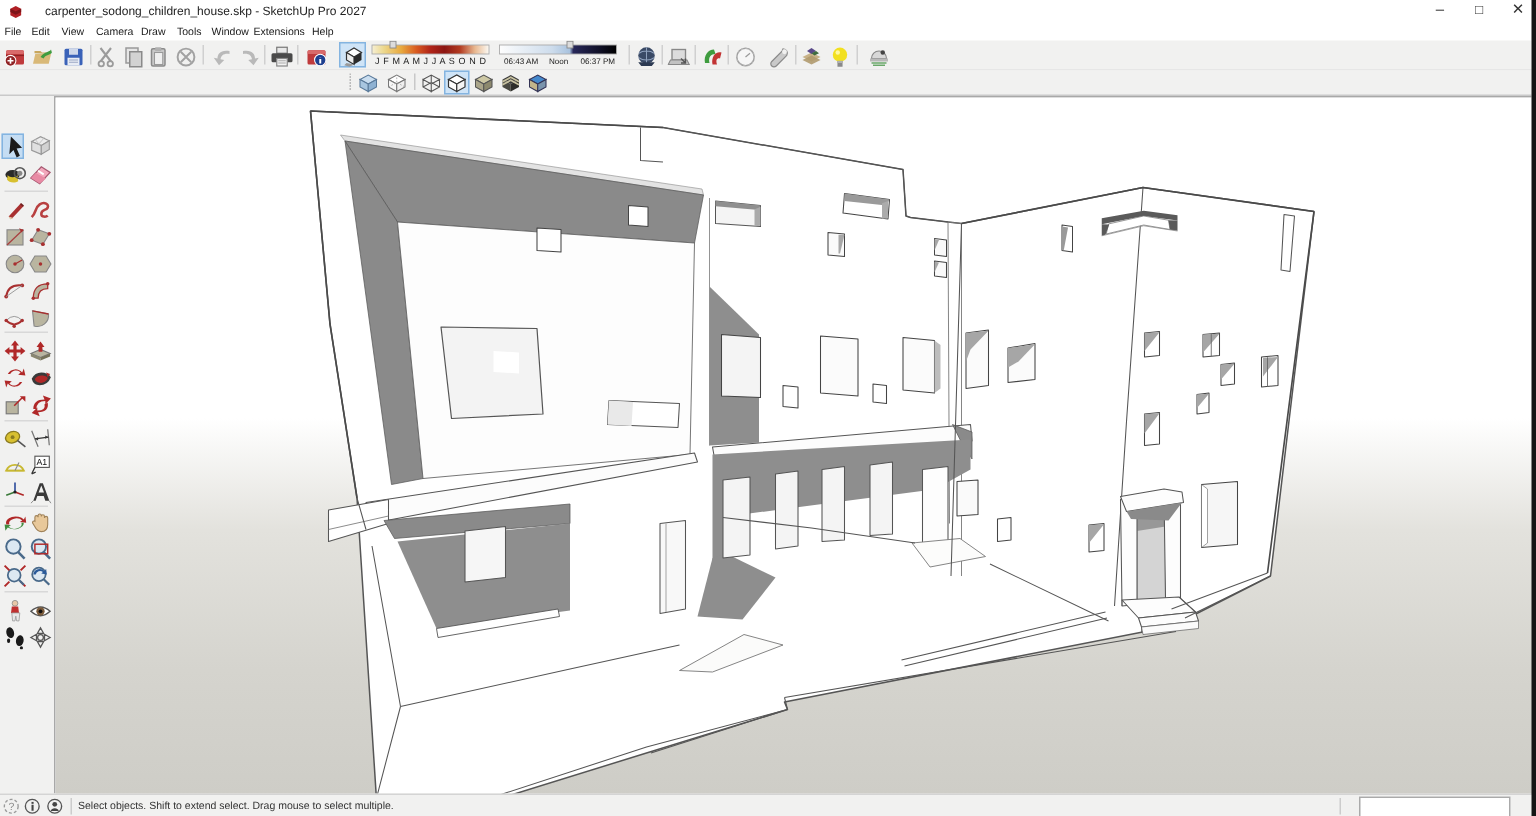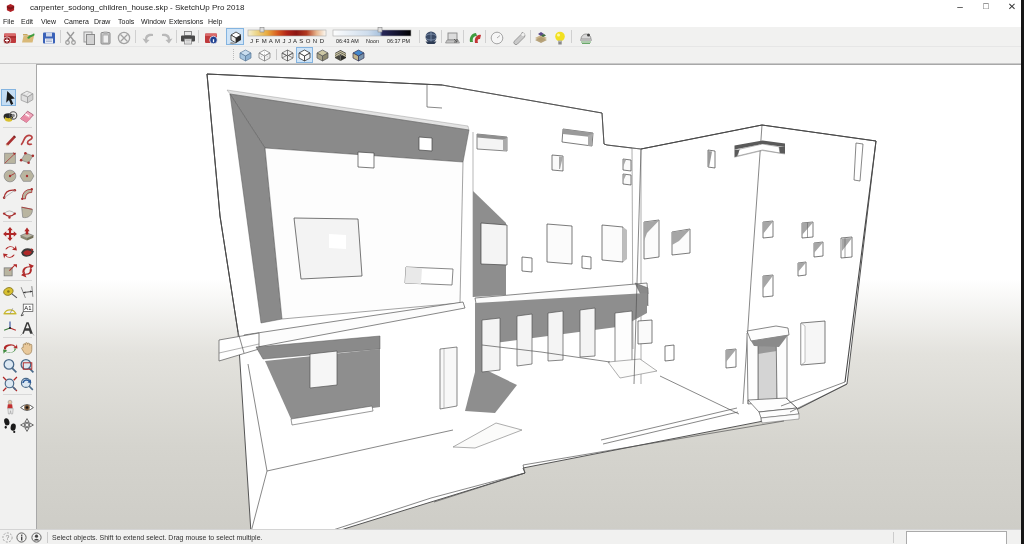--- a/index.html
+++ b/index.html
@@ -169,21 +169,21 @@
 
 <path d="M522,464 L783,420 M522,464 L524,472 M524,472 L430,497 L332,529 M433,501 L524,472 M789,411 L846,383 M600,439 L736,407 M602,443 L737,411" stroke="#555"></path>
 </g>
 </svg>
 </div>
 <div id="titlebar">
  <svg class="ticon" viewBox="0 0 10 11">
       <path d="M1,3 L5,1 L9,3 L9,8 L5,10 L1,8 Z" fill="#b02025"></path>
       <path d="M1,3 L5,5 L9,3 L9,5.5 L5,7.5 L1,5.5 Z" fill="#7d1519"></path>
     </svg>
- <span class="ttext">carpenter_sodong_children_house.skp - SketchUp Pro 2018</span>
+ <span class="ttext">carpenter_sodong_children_house.skp - SketchUp Pro 2027</span>
  <span class="wbtn" style="left:946px;">–</span>
  <span class="wbtn" style="left:972px;font-size:9px;">□</span>
  <span class="wbtn" style="left:998px;">✕</span>
 </div>
 <div id="menubar">
  <span style="left:3px;">File</span>
     <span style="left:21px;">Edit</span>
     <span style="left:41px;">View</span>
     <span style="left:64px;">Camera</span>
     <span style="left:94px;">Draw</span>

